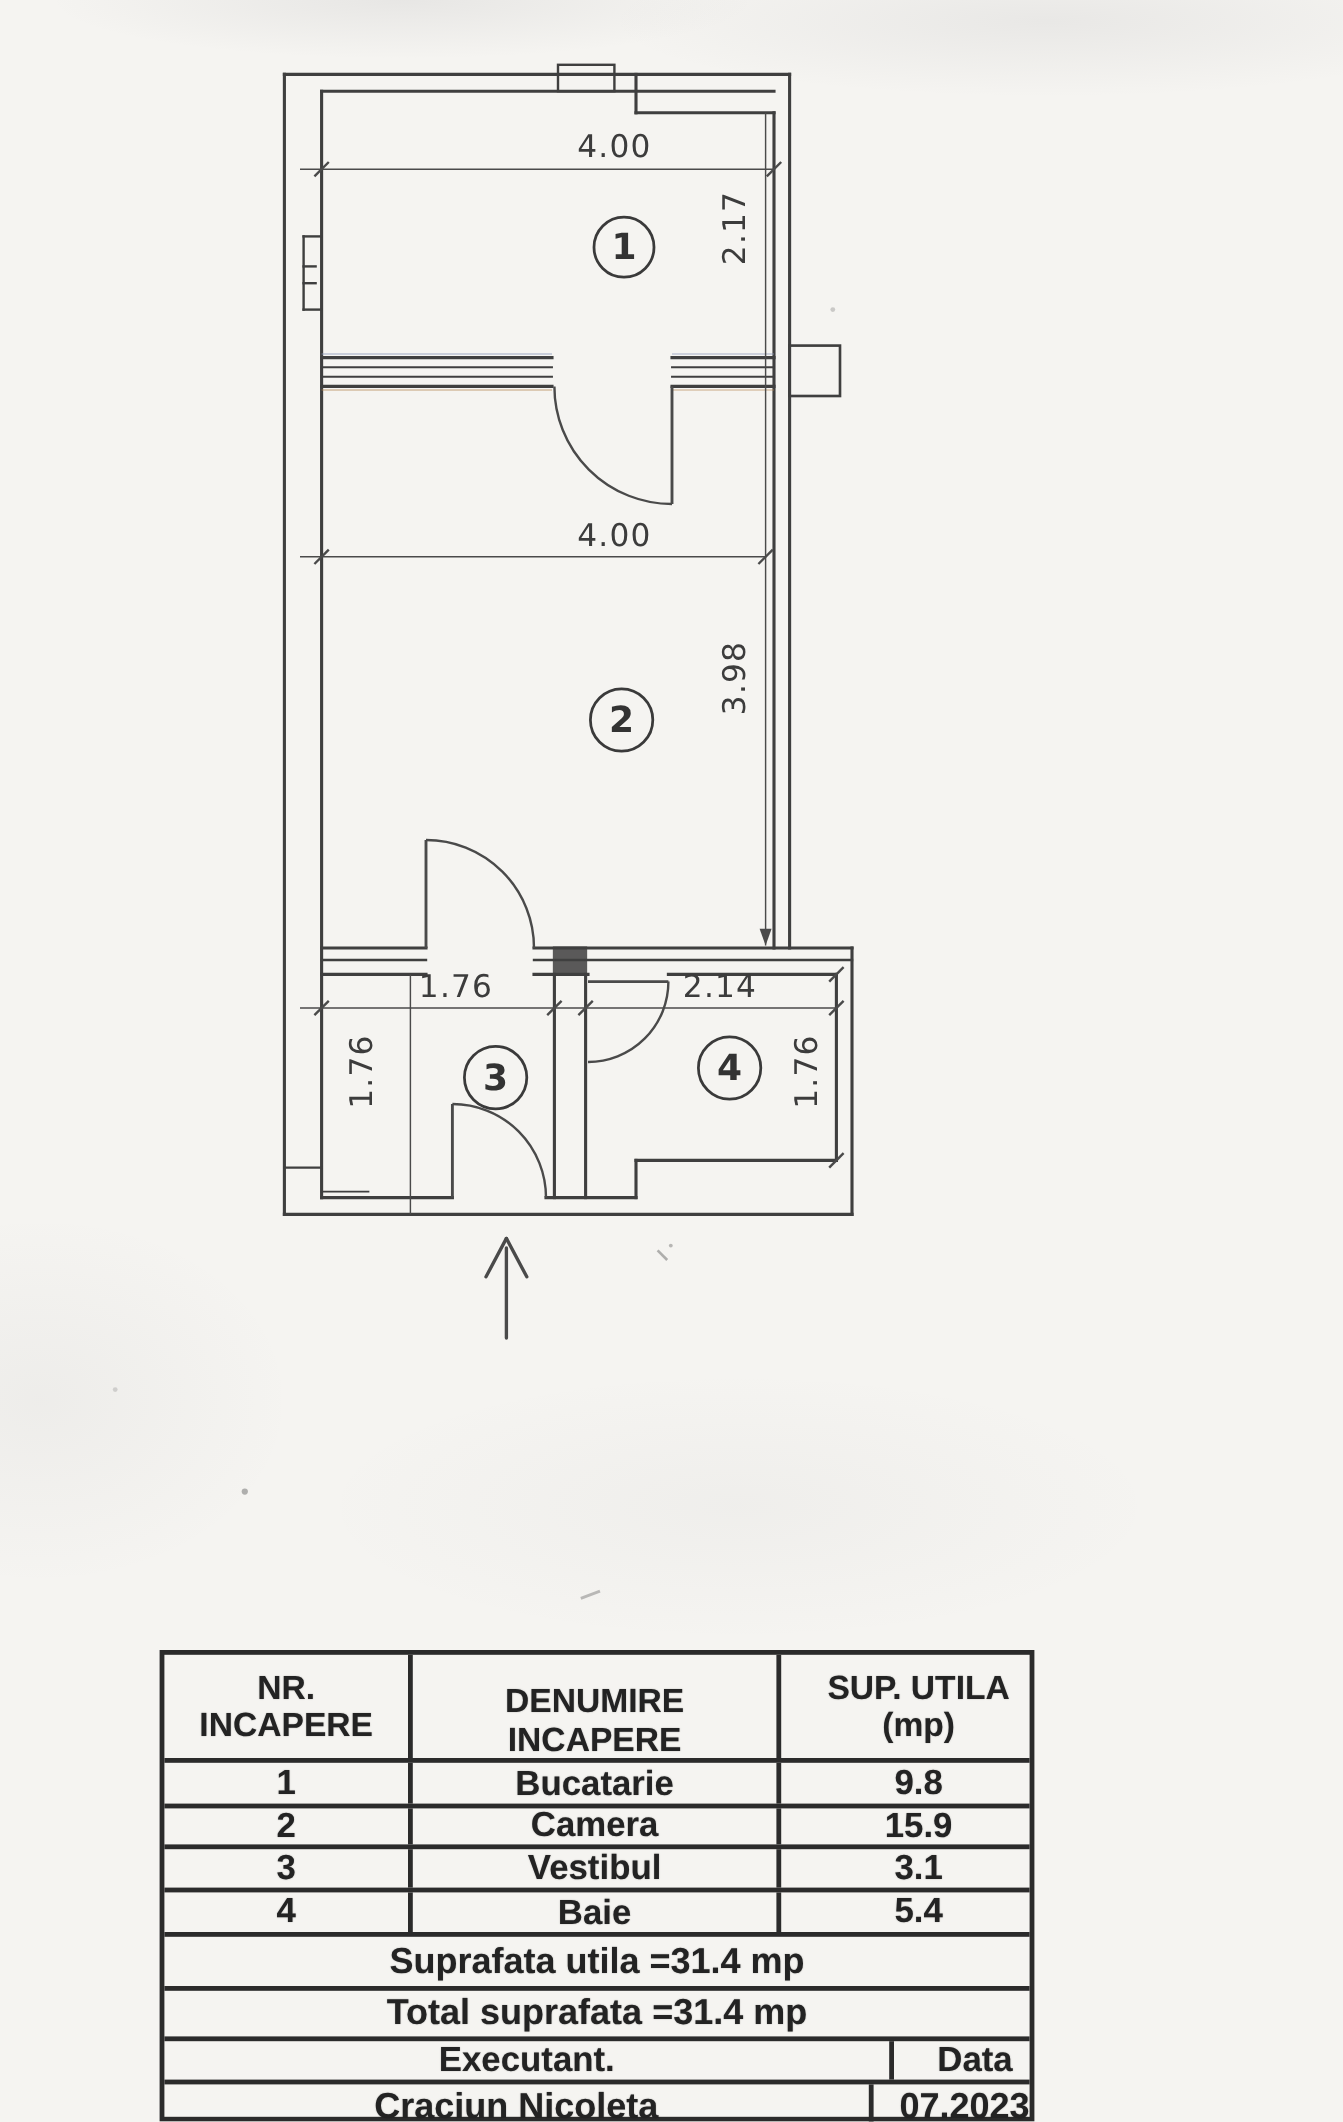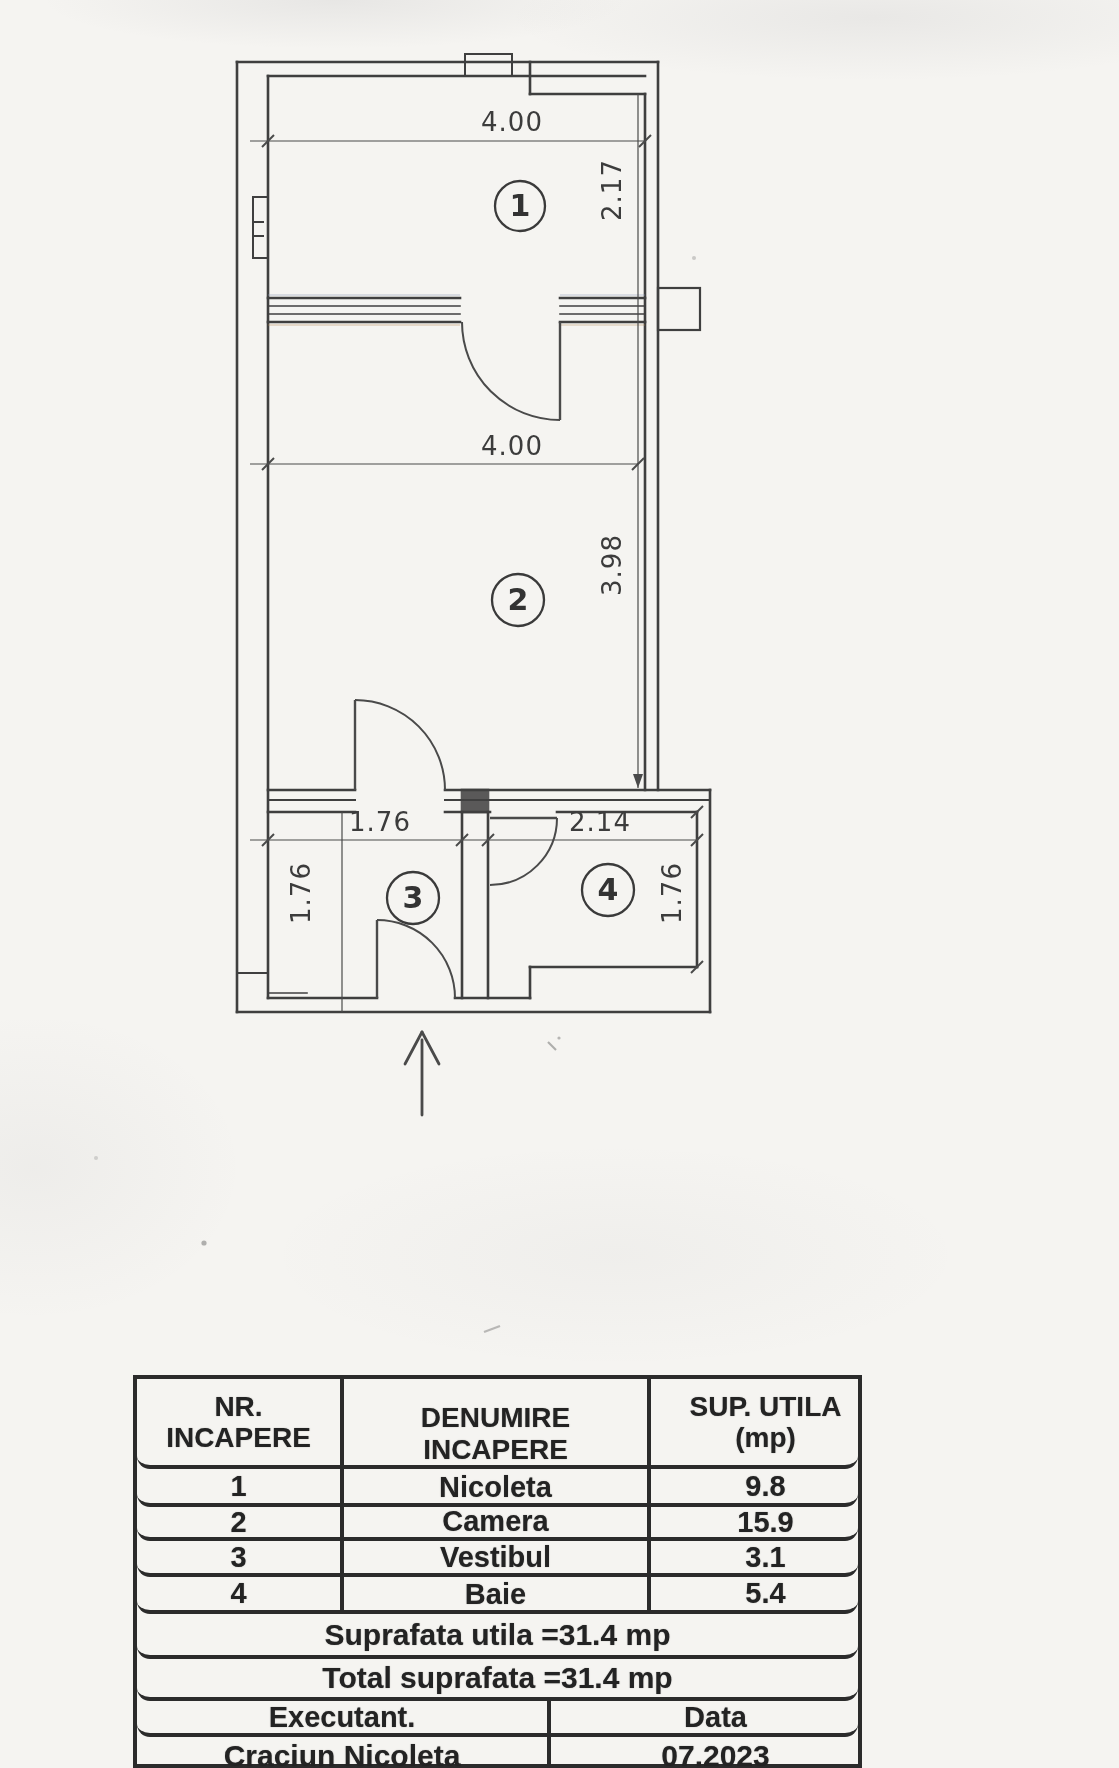--- a/index.html
+++ b/index.html
@@ -20,28 +20,28 @@
   .dimtext{font-size:26px;letter-spacing:1px;}
   .roomnum{font-size:30px;font-weight:600;fill:#333;}
 
   
   .areatable{
     position:absolute;left:133px;top:1375px;width:729px;height:393px;
     box-sizing:border-box;border:4px solid #2b2b2b;
     color:#232323;font-weight:700;
     text-shadow:0 0 1.2px rgba(35,35,35,.38);
   }
-  .trow{display:flex;box-sizing:border-box;border-bottom:4px solid #2b2b2b;align-items:center;border-radius:13px;}
+  .trow{display:flex;box-sizing:border-box;border-bottom:4px solid #2b2b2b;align-items:center;}
   .trow:last-child{border-bottom:none;}
   .cell{box-sizing:border-box;height:100%;display:flex;flex-direction:column;
         align-items:center;justify-content:center;text-align:center;line-height:1.12;}
   .c1{width:207px;border-right:4px solid #2b2b2b;}
   .c2{width:307px;border-right:4px solid #2b2b2b;justify-content:flex-end;}
   .c3{flex:1;padding-left:22px;}
-  .cmerged{width:414px;border-right:4px solid #2b2b2b;}
+  .cmerged{width:608px;border-right:4px solid #2b2b2b;}
   .hrow{height:90px;font-size:28px;}
   .r1{height:38px;}.r2{height:34px;}.r3{height:36px;}.r4{height:37px;}
   .datarow{font-size:29px;}
   .totrow{font-size:30px;justify-content:center;}
   .t1{height:45px;}.t2{height:42px;}
   .erow{height:36px;font-size:29px;}
   .nrow{height:37px;font-size:30px;}
 </style>
 </head>
 <body>
@@ -215,21 +215,21 @@
       <span>INCAPERE</span>
     </div>
     <div class="cell c3">
       <span>SUP. UTILA</span>
       <span>(mp)</span>
     </div>
   </div>
 
   <div class="trow datarow r1">
     <div class="cell c1">1</div>
-    <div class="cell c2">Nicoleta</div>
+    <div class="cell c2">Bucatarie</div>
     <div class="cell c3">9.8</div>
   </div>
 
   <div class="trow datarow r2">
     <div class="cell c1">2</div>
     <div class="cell c2">Camera</div>
     <div class="cell c3">15.9</div>
   </div>
 
   <div class="trow datarow r3">

